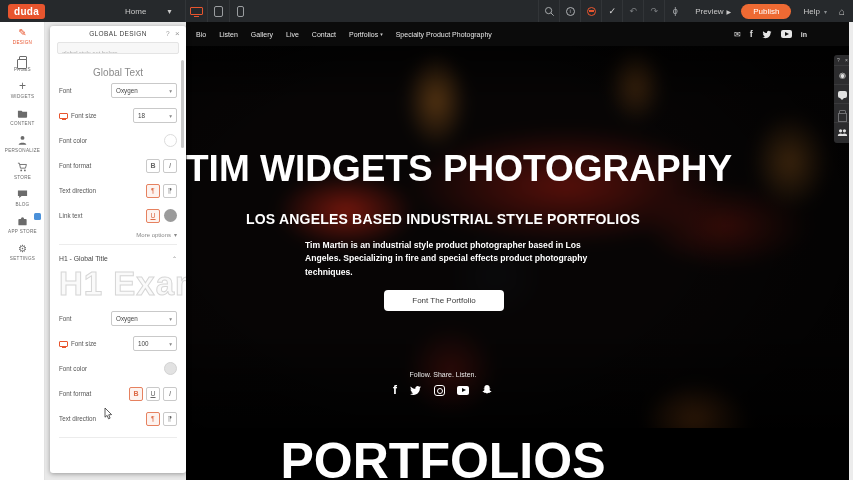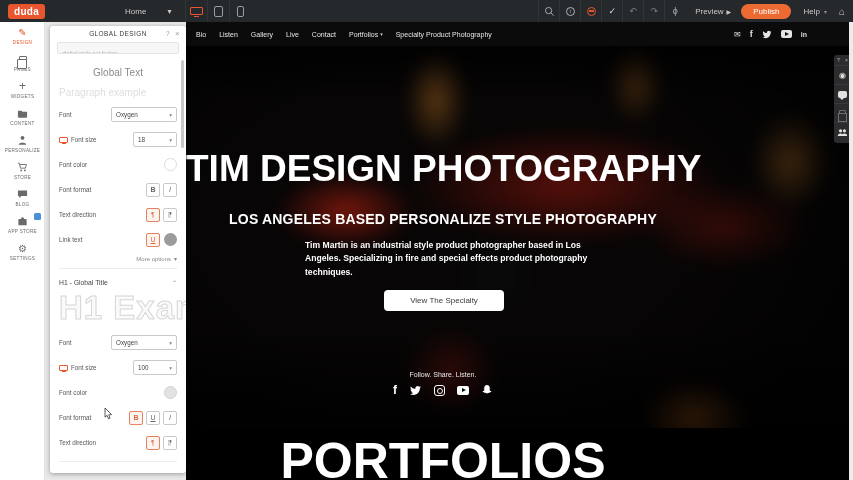--- a/index.html
+++ b/index.html
@@ -294,21 +294,20 @@
   <div id="panel">
     <div class="p-head">
       <span>GLOBAL DESIGN</span>
       <span class="p-help">?</span>
       <span class="p-close">×</span>
     </div>
 
     <div class="p-note">global style set below.</div>
 
     <div class="p-sect-title">Global Text</div>
-    <div class="p-preview-par">Paragraph example</div>
 
     <div class="prow">
       <span class="plabel">Font</span>
       <span class="psel w-font">
         <span>Oxygen</span>
         <span class="car">▾</span>
       </span>
     </div>
 
     <div class="prow">
@@ -443,24 +442,24 @@
               <path fill="#e6e6e6" d="M24 4.6c-.9.4-1.8.6-2.8.8 1-.6 1.8-1.6 2.2-2.7-1 .6-2 1-3.1 1.2-1-1-2.3-1.6-3.7-1.6-2.7 0-4.9 2.2-4.9 4.9 0 .4 0 .8.1 1.1C7.7 8.1 4.1 6.1 1.7 3.1 1.2 3.9 1 4.7 1 5.6c0 1.7.9 3.2 2.2 4.1-.8 0-1.6-.2-2.2-.6v.1c0 2.4 1.7 4.4 3.9 4.8-.4.1-.8.2-1.3.2-.3 0-.6 0-.9-.1.6 2 2.4 3.4 4.6 3.4-1.7 1.3-3.8 2.1-6.1 2.1-.4 0-.8 0-1.2-.1 2.2 1.4 4.8 2.2 7.5 2.2 9.1 0 14-7.5 14-14v-.6c1-.7 1.8-1.6 2.5-2.5z"></path>
             </svg>
           </span>
         <span class="ns-ic">
             <span class="yt-shape"></span>
           </span>
         <span class="ns-ic in-lt">in</span>
       </div>
     </div>
 
-    <div class="hero-col" id="hero-title">TIM DESIGN PHOTOGRAPHY</div>
-    <div class="hero-col" id="hero-sub">LOS ANGELES BASED PERSONALIZE STYLE PHOTOGRAPHY</div>
+    <div class="hero-col" id="hero-title">TIM WIDGETS PHOTOGRAPHY</div>
+    <div class="hero-col" id="hero-sub">LOS ANGELES BASED INDUSTRIAL STYLE PORTFOLIOS</div>
     <div id="hero-par">Tim Martin is an industrial style product photographer based in Los Angeles. Specializing in fire and special effects product photography techniques.</div>
-    <div id="hero-cta">View The Specialty</div>
+    <div id="hero-cta">Font The Portfolio</div>
     <div class="hero-col" id="hero-follow">Follow. Share. Listen.</div>
 
     <div id="hero-socials">
       <span class="hs-ic fb-lt" style="font-size:12px;font-weight:bold;">f</span>
       <span class="hs-ic">
           <svg width="13" height="11" viewBox="0 0 24 24">
             <path fill="#fff" d="M24 4.6c-.9.4-1.8.6-2.8.8 1-.6 1.8-1.6 2.2-2.7-1 .6-2 1-3.1 1.2-1-1-2.3-1.6-3.7-1.6-2.7 0-4.9 2.2-4.9 4.9 0 .4 0 .8.1 1.1C7.7 8.1 4.1 6.1 1.7 3.1 1.2 3.9 1 4.7 1 5.6c0 1.7.9 3.2 2.2 4.1-.8 0-1.6-.2-2.2-.6v.1c0 2.4 1.7 4.4 3.9 4.8-.4.1-.8.2-1.3.2-.3 0-.6 0-.9-.1.6 2 2.4 3.4 4.6 3.4-1.7 1.3-3.8 2.1-6.1 2.1-.4 0-.8 0-1.2-.1 2.2 1.4 4.8 2.2 7.5 2.2 9.1 0 14-7.5 14-14v-.6c1-.7 1.8-1.6 2.5-2.5z"></path>
           </svg>
         </span>
       <span class="hs-ic">

